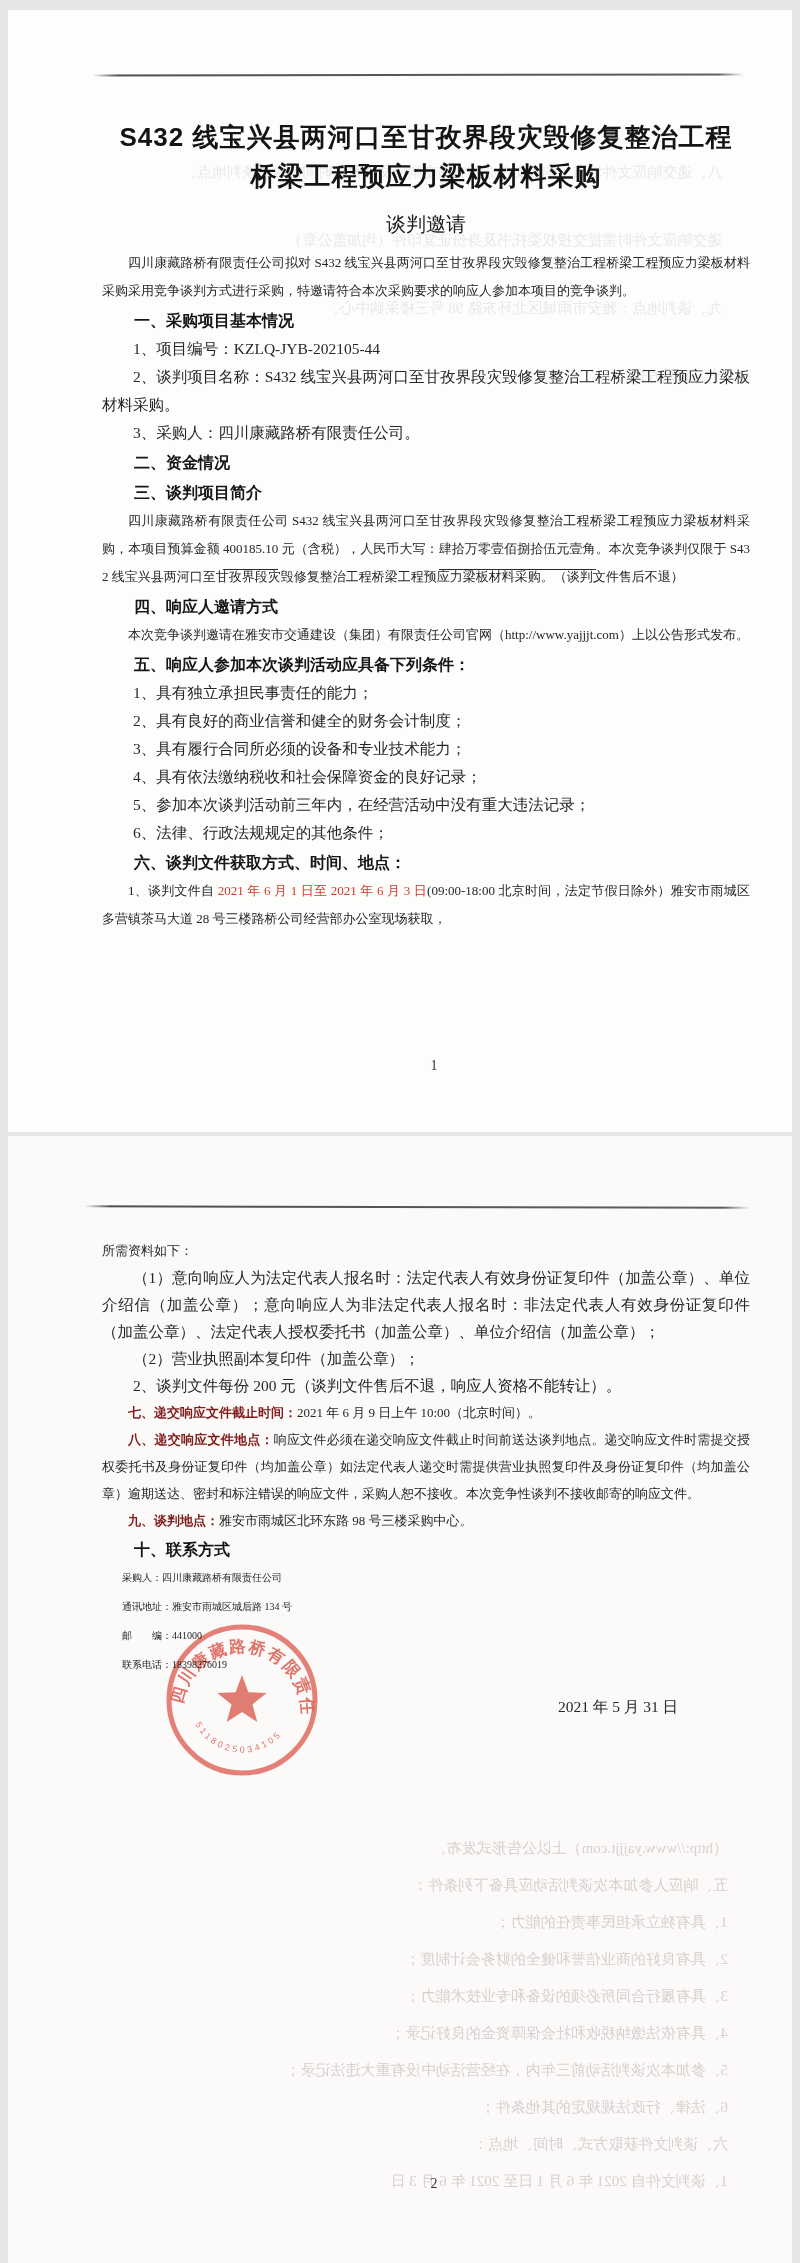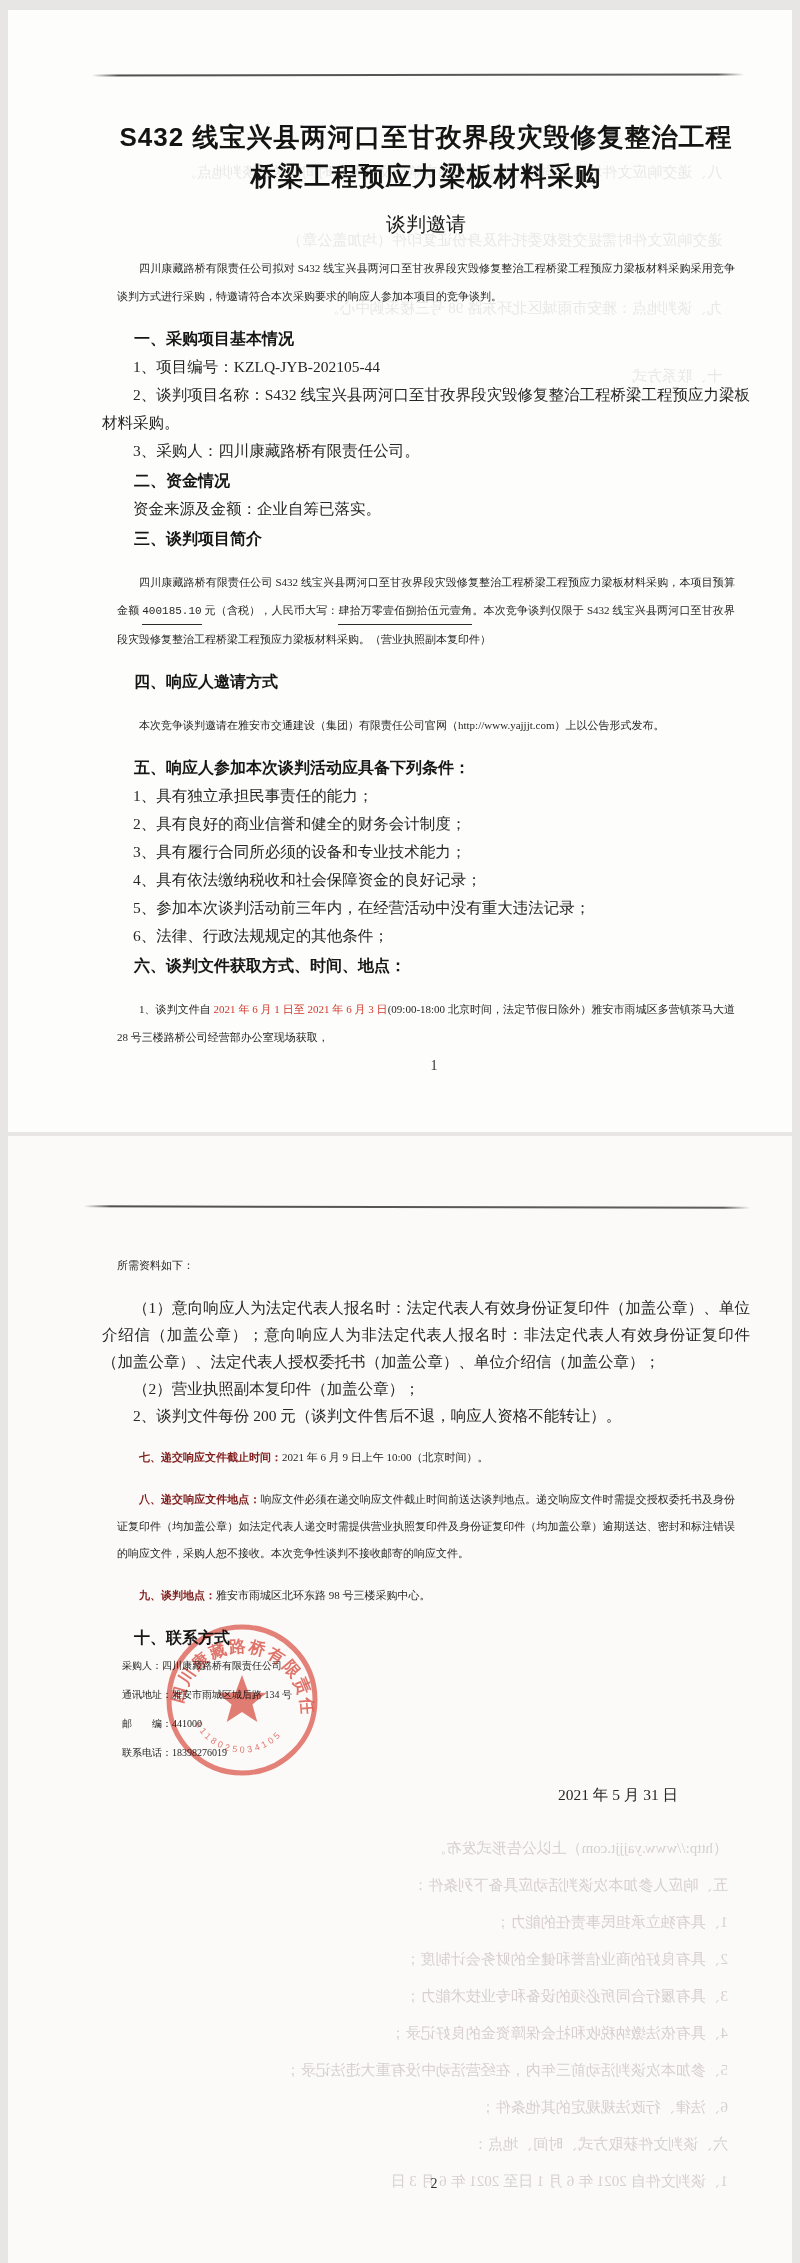--- a/index.html
+++ b/index.html
@@ -21,33 +21,33 @@
   #page1 .content{top:108px;}
   #page2 .content{top:101px;}
 
   .doc-title{font-family:"Liberation Sans","DejaVu Sans",sans-serif;
     font-weight:700;font-size:26px;line-height:39px;text-align:center;
     color:#141414;letter-spacing:1px;margin:0;}
   .doc-subtitle{font-family:"Liberation Sans","DejaVu Sans",sans-serif;
     font-weight:400;font-size:20px;line-height:30px;text-align:center;
     color:#1a1a1a;margin:13px 0 10px 0;}
 
-  .para{font-size:11px;line-height:28px;margin:15px;text-align:justify;
+  .para{font-size:13px;line-height:28px;margin:0;text-align:justify;
     text-indent:2em;word-break:break-all;}
   .para.no-indent{text-indent:0;}
   .heading{font-family:"Liberation Sans","DejaVu Sans",sans-serif;
     font-weight:700;font-size:16px;line-height:28px;color:#161616;
     margin:2px 0 0 0;text-indent:2em;}
   .item{font-size:15.5px;line-height:28px;margin:0;text-indent:2em;
     text-align:justify;word-break:break-all;}
   #page2 .para,#page2 .item{line-height:27px;}
   #page2 .heading{line-height:27px;}
 
   .red{color:#d0392c;}
-  .uline{border-bottom:1px solid #2b2b2b;padding-bottom:7px;font-family:Liberation Mono, monospace;}
+  .uline{border-bottom:1px solid #2b2b2b;padding-bottom:13px;}
   .lead-bold{font-family:"Liberation Sans","DejaVu Sans",sans-serif;font-weight:700;color:#7f1d1d;}
 
   .contact-line{font-size:10px;line-height:29px;margin:0;text-indent:2em;}
   .date-line{font-size:15.5px;line-height:28px;margin:14px 72px 0 0;text-align:right;}
 
   .page-number{position:absolute;left:0;width:100%;text-align:center;
     font-size:14px;color:#333;}
   #page1 .page-number{top:1048px;padding-left:34px;}
   #page2 .page-number{top:1040px;padding-left:34px;}
 
@@ -84,24 +84,23 @@
     <div class="doc-subtitle">谈判邀请</div>
 
     <p class="para">四川康藏路桥有限责任公司拟对 S432 线宝兴县两河口至甘孜界段灾毁修复整治工程桥梁工程预应力梁板材料采购采用竞争谈判方式进行采购，特邀请符合本次采购要求的响应人参加本项目的竞争谈判。</p>
 
     <p class="heading">一、采购项目基本情况</p>
     <p class="item">1、项目编号：KZLQ-JYB-202105-44</p>
     <p class="item">2、谈判项目名称：S432 线宝兴县两河口至甘孜界段灾毁修复整治工程桥梁工程预应力梁板材料采购。</p>
     <p class="item">3、采购人：四川康藏路桥有限责任公司。</p>
 
     <p class="heading">二、资金情况</p>
-    <p class="item">资金来源及金额：企业自筹已落实。</p>
 
     <p class="heading">三、谈判项目简介</p>
-    <p class="para"><span>四川康藏路桥有限责任公司 S432 线宝兴县两河口至甘孜界段灾毁修复整治工程桥梁工程预应力梁板材料采购，本项目预算金额 </span><span class="uline">400185.10</span><span> 元（含税），人民币大写：</span><span class="uline">肆拾万零壹佰捌拾伍元壹角</span><span>。本次竞争谈判仅限于 S432 线宝兴县两河口至甘孜界段灾毁修复整治工程桥梁工程预应力梁板材料采购。（营业执照副本复印件）</span></p>
+    <p class="para"><span>四川康藏路桥有限责任公司 S432 线宝兴县两河口至甘孜界段灾毁修复整治工程桥梁工程预应力梁板材料采购，本项目预算金额 </span><span class="uline">400185.10</span><span> 元（含税），人民币大写：</span><span class="uline">肆拾万零壹佰捌拾伍元壹角</span><span>。本次竞争谈判仅限于 S432 线宝兴县两河口至甘孜界段灾毁修复整治工程桥梁工程预应力梁板材料采购。（谈判文件售后不退）</span></p>
 
     <p class="heading">四、响应人邀请方式</p>
     <p class="para">本次竞争谈判邀请在雅安市交通建设（集团）有限责任公司官网（http://www.yajjjt.com）上以公告形式发布。</p>
 
     <p class="heading">五、响应人参加本次谈判活动应具备下列条件：</p>
     <p class="item">1、具有独立承担民事责任的能力；</p>
     <p class="item">2、具有良好的商业信誉和健全的财务会计制度；</p>
     <p class="item">3、具有履行合同所必须的设备和专业技术能力；</p>
     <p class="item">4、具有依法缴纳税收和社会保障资金的良好记录；</p>
     <p class="item">5、参加本次谈判活动前三年内，在经营活动中没有重大违法记录；</p>

